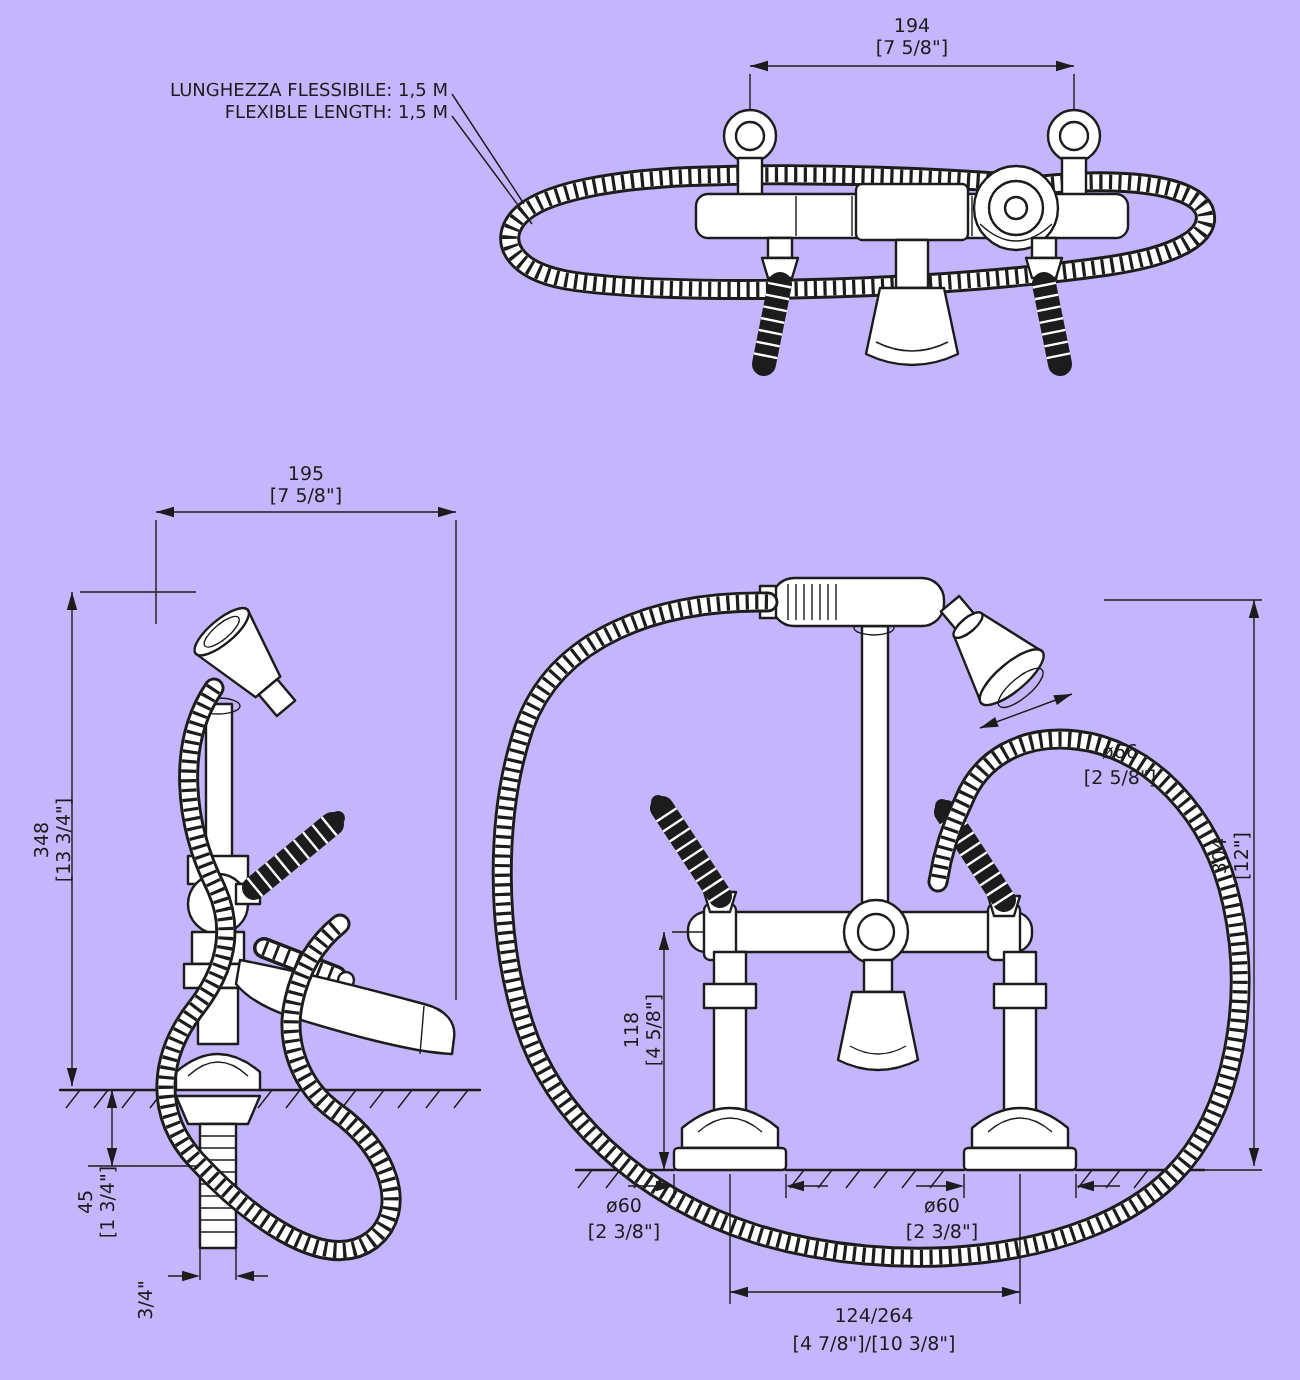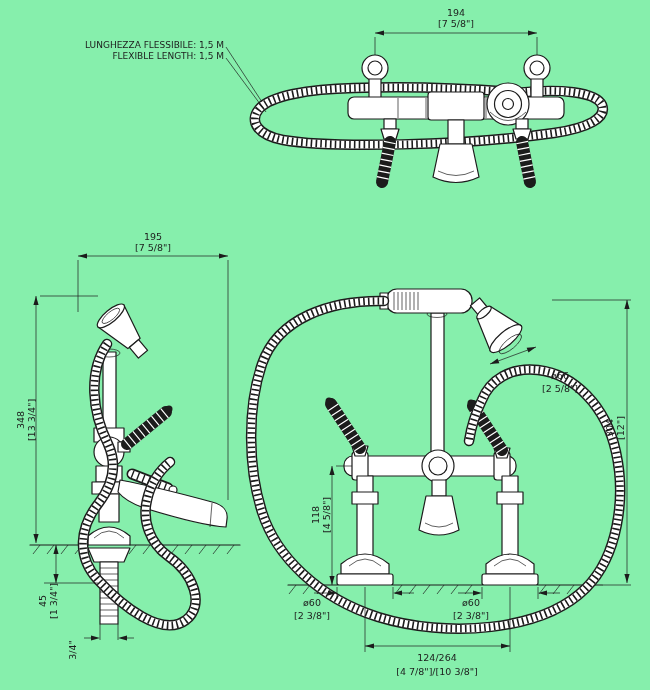--- a/index.html
+++ b/index.html
@@ -1,16 +1,16 @@
 <!DOCTYPE html>
 <html><head>
 <meta charset="utf-8">
 <style>
   html,body{margin:0;padding:0;background:#ffffff;}
-  .sheet{width:650px;height:690px;background:#86efac;position:relative;overflow:hidden;}
+  .sheet{width:650px;height:690px;background:#c4b5fd;position:relative;overflow:hidden;}
   svg{display:block;}
   .ln{fill:none;stroke:#1c1c1c;stroke-width:1.2;stroke-linejoin:round;stroke-linecap:round;}
   .fw{fill:#ffffff;stroke:#1c1c1c;stroke-width:1.2;stroke-linejoin:round;}
   .thin{fill:none;stroke:#1c1c1c;stroke-width:0.7;}
   .blk{fill:#1c1c1c;stroke:none;}
   .dim{font-family:"DejaVu Sans",sans-serif;font-size:9.5px;fill:#1c1c1c;}
   .note{font-family:"DejaVu Sans",sans-serif;font-size:9px;fill:#1c1c1c;}
   .mid{text-anchor:middle;}
   .end{text-anchor:end;}
   .hoseO{fill:none;stroke:#1c1c1c;stroke-width:10.5;stroke-linecap:round;}

